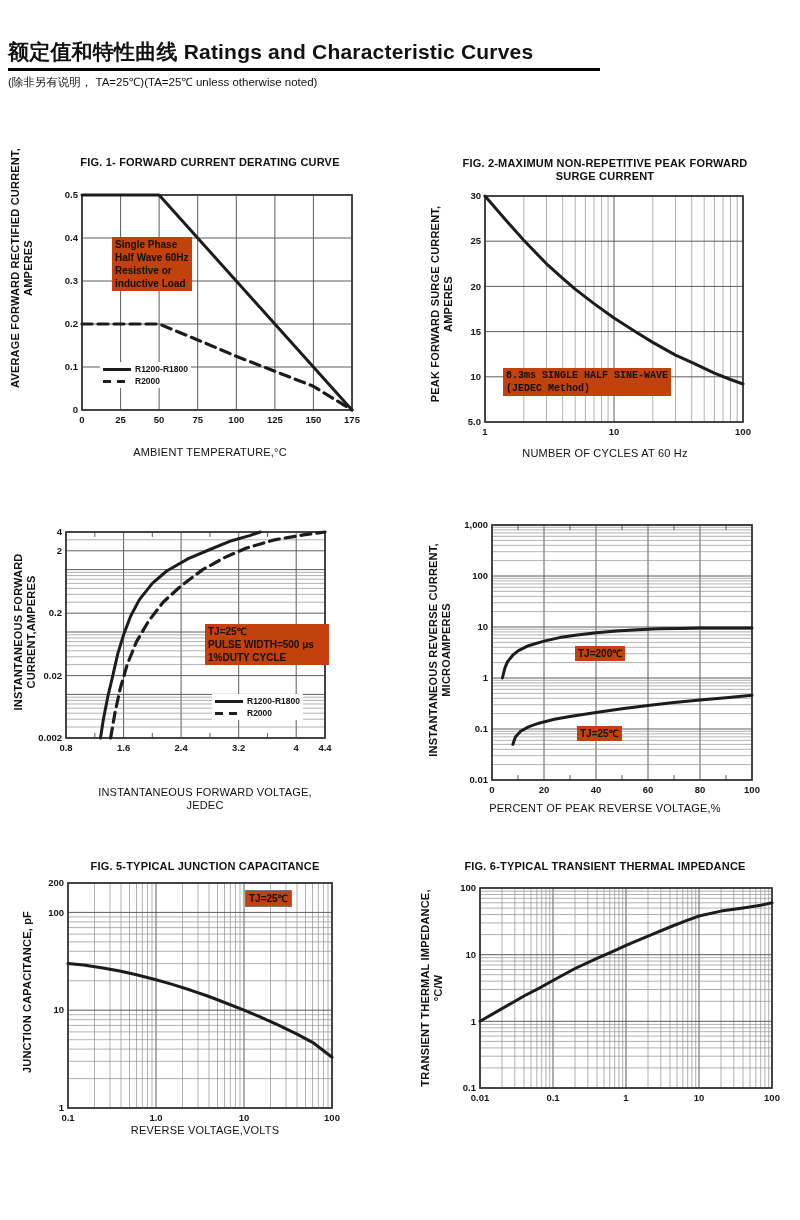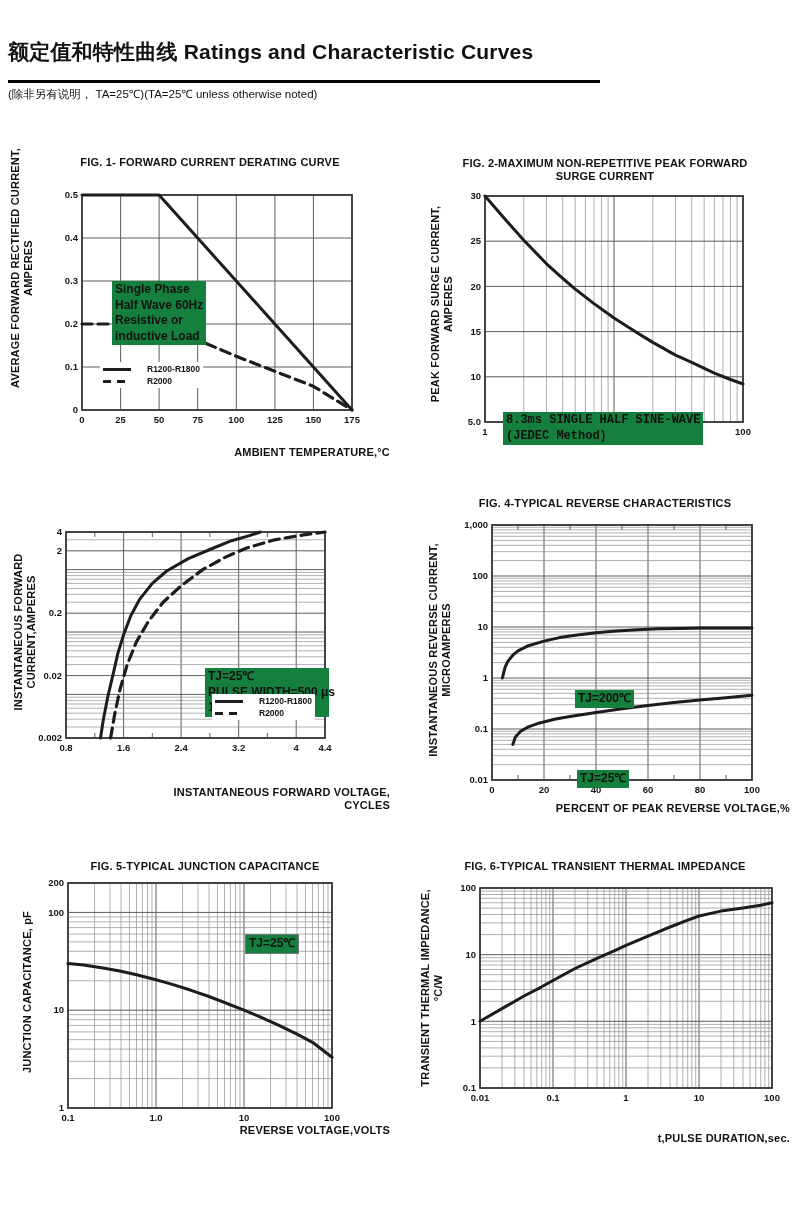--- a/index.html
+++ b/index.html
@@ -1,32 +1,32 @@
 <!DOCTYPE html>
 <html><head>
 <meta charset="utf-8">
 <style>
   html,body{margin:0;padding:0;background:#e8e8e8;}
   .page{position:relative;width:800px;height:1220px;background:#ffffff;overflow:hidden;
         font-family:"Liberation Sans",sans-serif;color:#111;}
   .hdr{position:absolute;left:8px;top:38px;width:600px;}
   .hdr-title{font-size:21px;font-weight:bold;letter-spacing:0.2px;
-             border-bottom:3px solid #000;padding-bottom:14px;width:592px;white-space:nowrap;}
+             border-bottom:3px solid #000;padding-bottom:2px;width:592px;white-space:nowrap;}
   .hdr-sub{font-size:11.5px;margin-top:3px;}
   .fig{position:absolute;width:400px;}
   .ftitle{position:absolute;font-size:11px;font-weight:bold;text-align:center;line-height:1.15;letter-spacing:0.2px;}
-  .xlab{position:absolute;font-size:11px;font-weight:bold;text-align:right;line-height:1.2;letter-spacing:0.2px;}
+  .xlab{position:absolute;font-size:11px;font-weight:normal;text-align:center;line-height:1.2;letter-spacing:0.2px;}
   .ylab{position:absolute;font-size:11px;font-weight:bold;text-align:center;line-height:1.2;
         white-space:nowrap;transform:translate(-50%,-50%) rotate(-90deg);letter-spacing:0.2px;}
   .plotwrap{position:absolute;}
-  .ann{position:absolute;font-size:12px;font-weight:bold;line-height:1.3;background:#15803d;
-       padding:1px 3px;white-space:nowrap;z-index:3;margin-top:44px;}
+  .ann{position:absolute;font-size:10px;font-weight:bold;line-height:1.3;background:#c2410c;
+       padding:1px 3px;white-space:nowrap;z-index:3;}
   .ann.boxed{border:1px solid #777;}
   .legend{position:absolute;background:#fff;z-index:3;padding:1px 3px;}
-  .lrow{display:flex;align-items:center;gap:16px;height:12px;font-size:8.5px;font-weight:bold;white-space:nowrap;}
+  .lrow{display:flex;align-items:center;gap:4px;height:12px;font-size:8.5px;font-weight:bold;white-space:nowrap;}
   .samp{width:28px;flex:0 0 28px;height:3px;background:#1e1e1e;}
   .samp.dashed{background:repeating-linear-gradient(90deg,#1e1e1e 0 8px,transparent 8px 14px);}
   svg .gm{stroke:#8f8f8f;stroke-width:0.7;}
   svg .gM{stroke:#5c5c5c;stroke-width:1;}
   svg .brd{fill:none;stroke:#3a3a3a;stroke-width:1.8;}
   svg .crv{fill:none;stroke:#1c1c1c;stroke-width:3;stroke-linejoin:round;stroke-linecap:round;}
   svg .dsh{stroke-dasharray:10 6;stroke-width:3.2;}
   svg .tk{font-family:"Liberation Sans",sans-serif;font-size:9.5px;font-weight:bold;fill:#151515;}
 </style>
 </head>
@@ -144,20 +144,23 @@
           <text x="30" y="237.2" text-anchor="end" class="tk">5.0</text>
           <text x="30" y="192.0" text-anchor="end" class="tk">10</text>
           <text x="30" y="146.8" text-anchor="end" class="tk">15</text>
           <text x="30" y="101.6" text-anchor="end" class="tk">20</text>
           <text x="30" y="56.4" text-anchor="end" class="tk">25</text>
           <text x="30" y="11.2" text-anchor="end" class="tk">30</text>
         </svg></div>
     <div class="ann" style="left:103px;top:248px;font-family:Liberation Mono, monospace;">
       <div>8.3ms SINGLE HALF SINE-WAVE</div>
       <div>(JEDEC Method)</div>
+    </div>
+    <div class="xlab" style="left:20px;width:370px;top:327px;">
+      <div>NUMBER OF CYCLES AT 60 Hz</div>
     </div>
   </section>
 
   <section class="fig" style="left:0;top:480px;height:360px;">
     <div class="ylab" style="left:25px;top:152px;">
       <div>INSTANTANEOUS FORWARD</div>
       <div>CURRENT,AMPERES</div>
     </div>
     <div class="plotwrap" style="left:32px;top:44px;width:307px;height:230px;"><svg width="307" height="230" viewBox="0 0 307 230">
           <line x1="34.0" y1="8" x2="34.0" y2="214" class="gM"></line>
@@ -229,28 +232,25 @@
         <span class="samp"></span>
         <span>R1200-R1800</span>
       </div>
       <div class="lrow">
         <span class="samp dashed"></span>
         <span>R2000</span>
       </div>
     </div>
     <div class="xlab" style="left:20px;width:370px;top:306px;">
       <div>INSTANTANEOUS FORWARD VOLTAGE,</div>
-      <div>CYCLES</div>
+      <div>JEDEC</div>
     </div>
   </section>
 
   <section class="fig" style="left:400px;top:480px;height:360px;">
-    <div class="ftitle" style="left:20px;width:370px;top:17px;">
-      <div>FIG. 4-TYPICAL REVERSE CHARACTERISTICS</div>
-    </div>
     <div class="ylab" style="left:40px;top:170px;">
       <div>INSTANTANEOUS REVERSE CURRENT,</div>
       <div>MICROAMPERES</div>
     </div>
     <div class="plotwrap" style="left:58px;top:37px;width:308px;height:279px;"><svg width="308" height="279" viewBox="0 0 308 279">
           <line x1="34.0" y1="8" x2="34.0" y2="263" class="gM"></line>
           <line x1="86.0" y1="8" x2="86.0" y2="263" class="gM"></line>
           <line x1="138.0" y1="8" x2="138.0" y2="263" class="gM"></line>
           <line x1="190.0" y1="8" x2="190.0" y2="263" class="gM"></line>
           <line x1="242.0" y1="8" x2="242.0" y2="263" class="gM"></line>
@@ -492,18 +492,15 @@
           <text x="34.0" y="221" text-anchor="middle" class="tk">0.01</text>
           <text x="107.0" y="221" text-anchor="middle" class="tk">0.1</text>
           <text x="180.0" y="221" text-anchor="middle" class="tk">1</text>
           <text x="253.0" y="221" text-anchor="middle" class="tk">10</text>
           <text x="326.0" y="221" text-anchor="middle" class="tk">100</text>
           <text x="30" y="211.2" text-anchor="end" class="tk">0.1</text>
           <text x="30" y="144.5" text-anchor="end" class="tk">1</text>
           <text x="30" y="77.9" text-anchor="end" class="tk">10</text>
           <text x="30" y="11.2" text-anchor="end" class="tk">100</text>
         </svg></div>
-    <div class="xlab" style="left:20px;width:370px;top:292px;">
-      <div>t,PULSE DURATION,sec.</div>
-    </div>
   </section>
 
 </div>
 
 </body></html>

